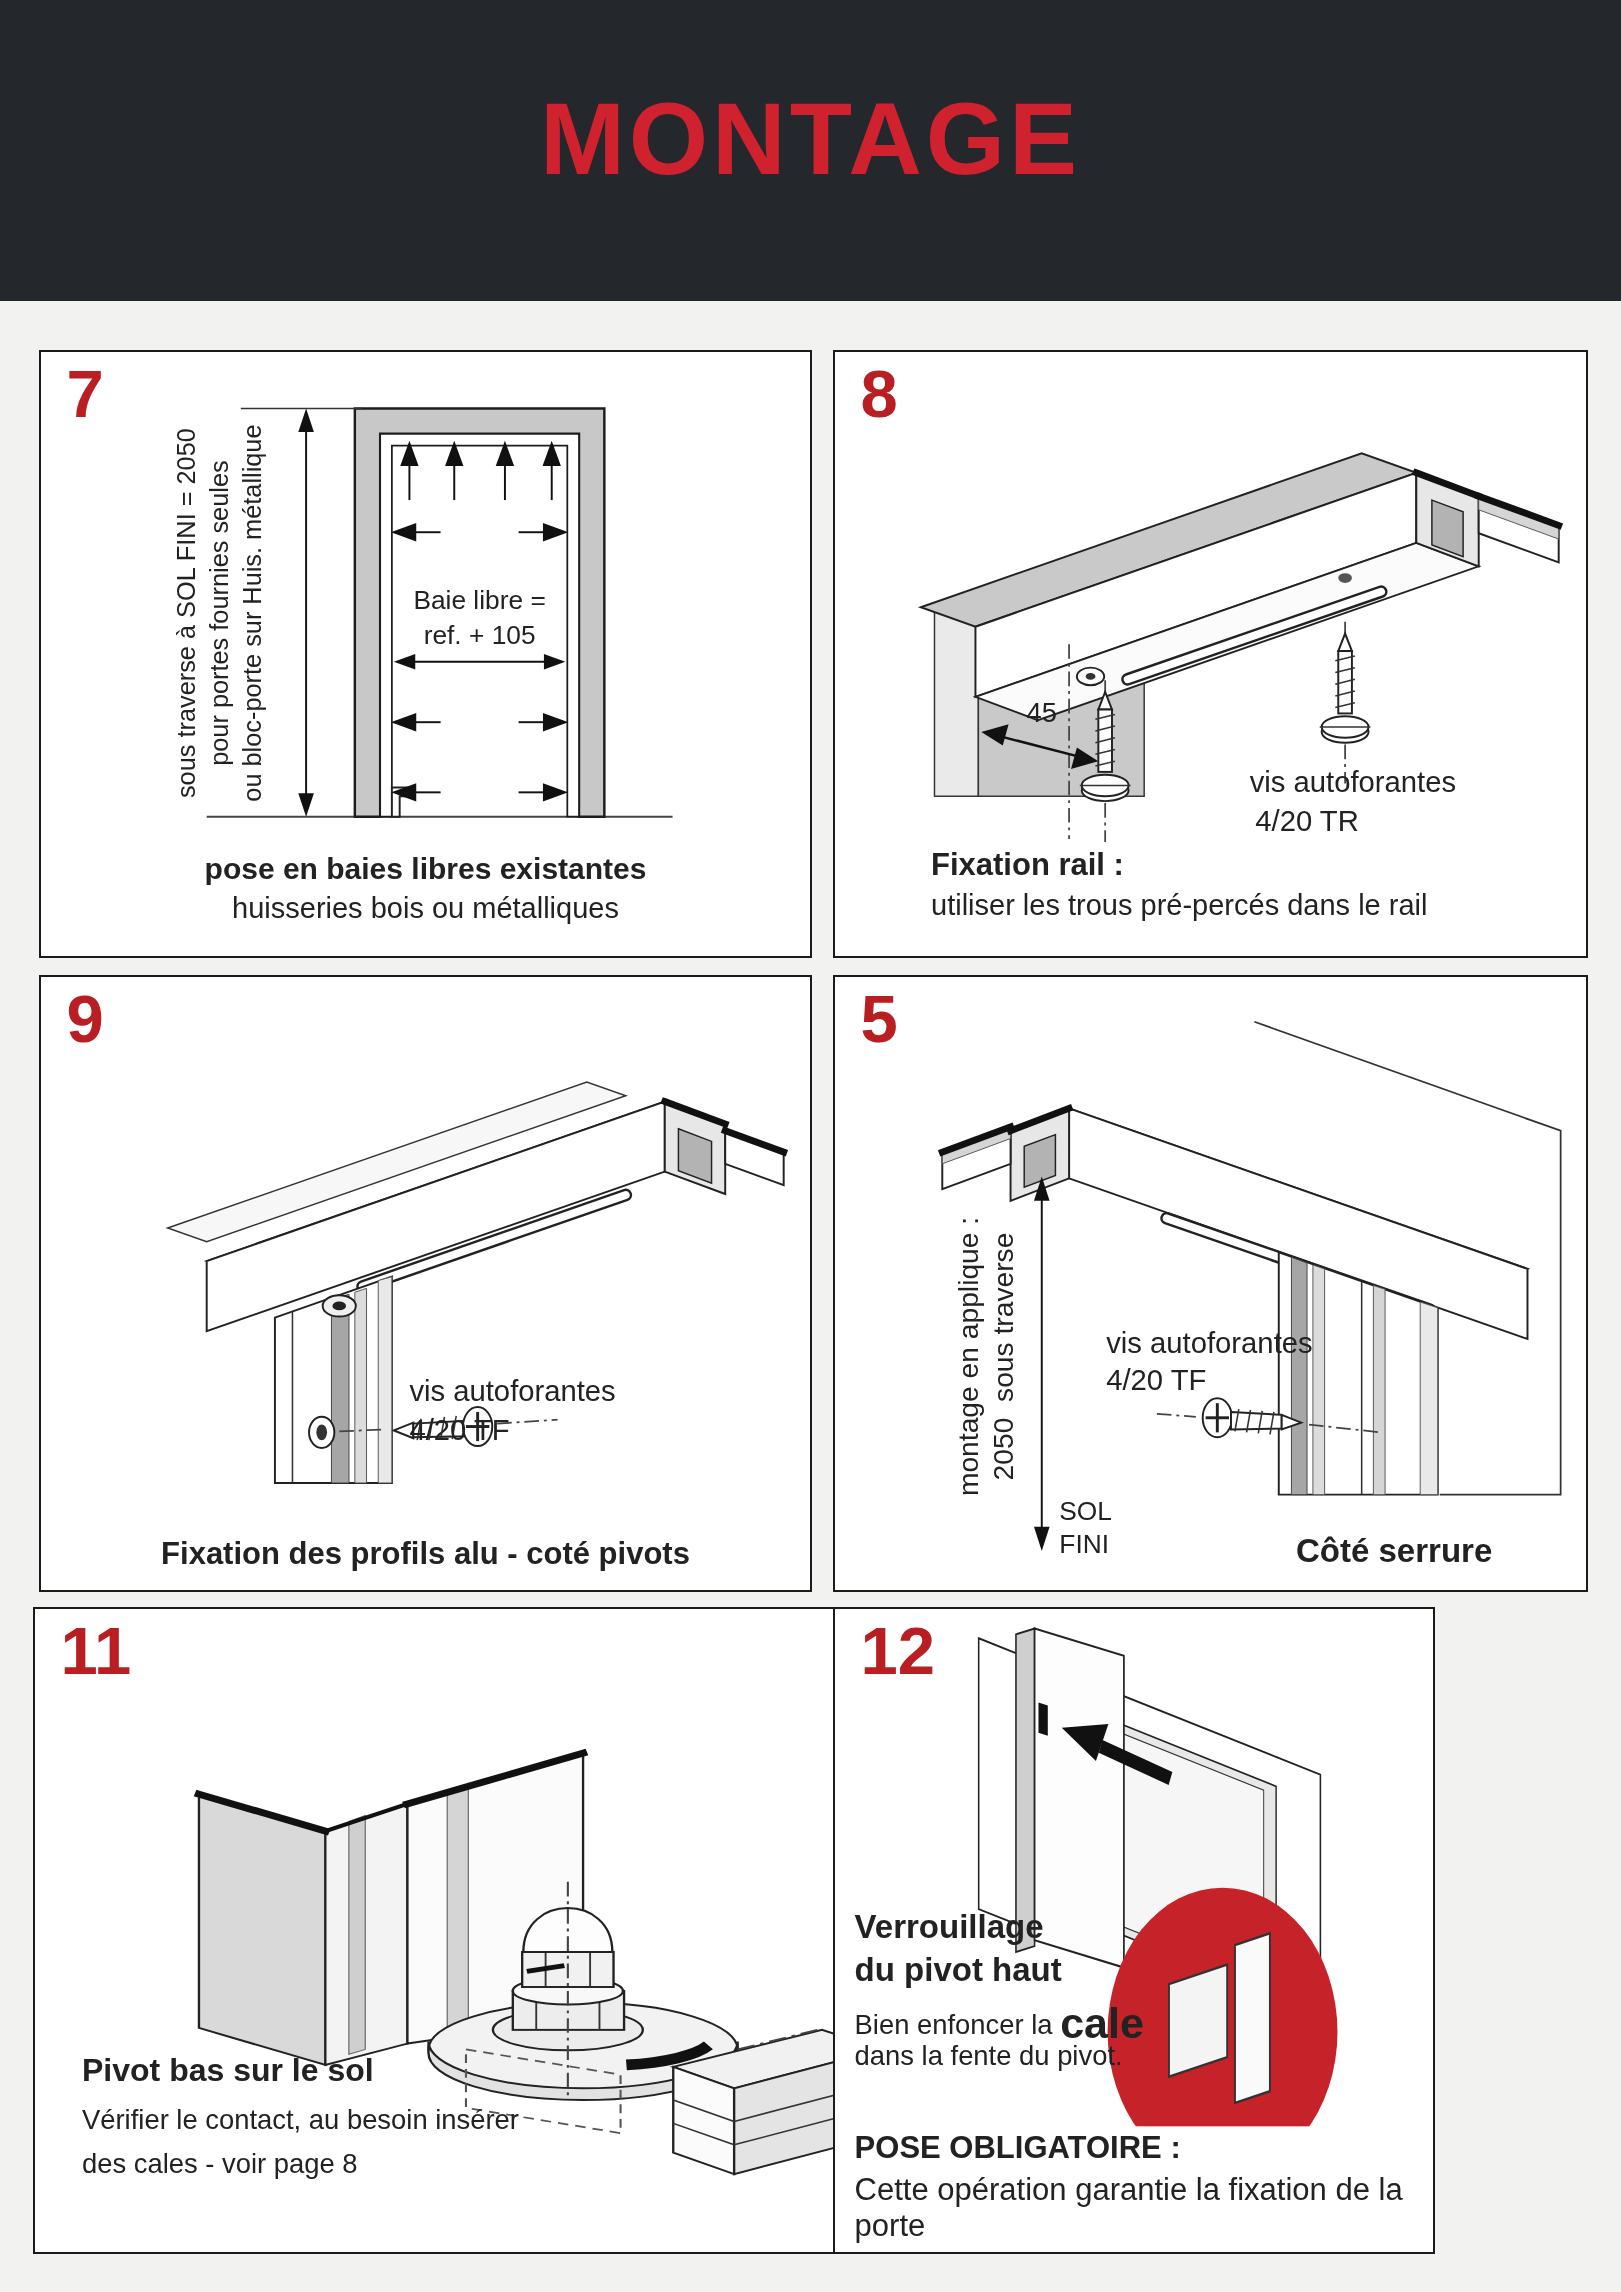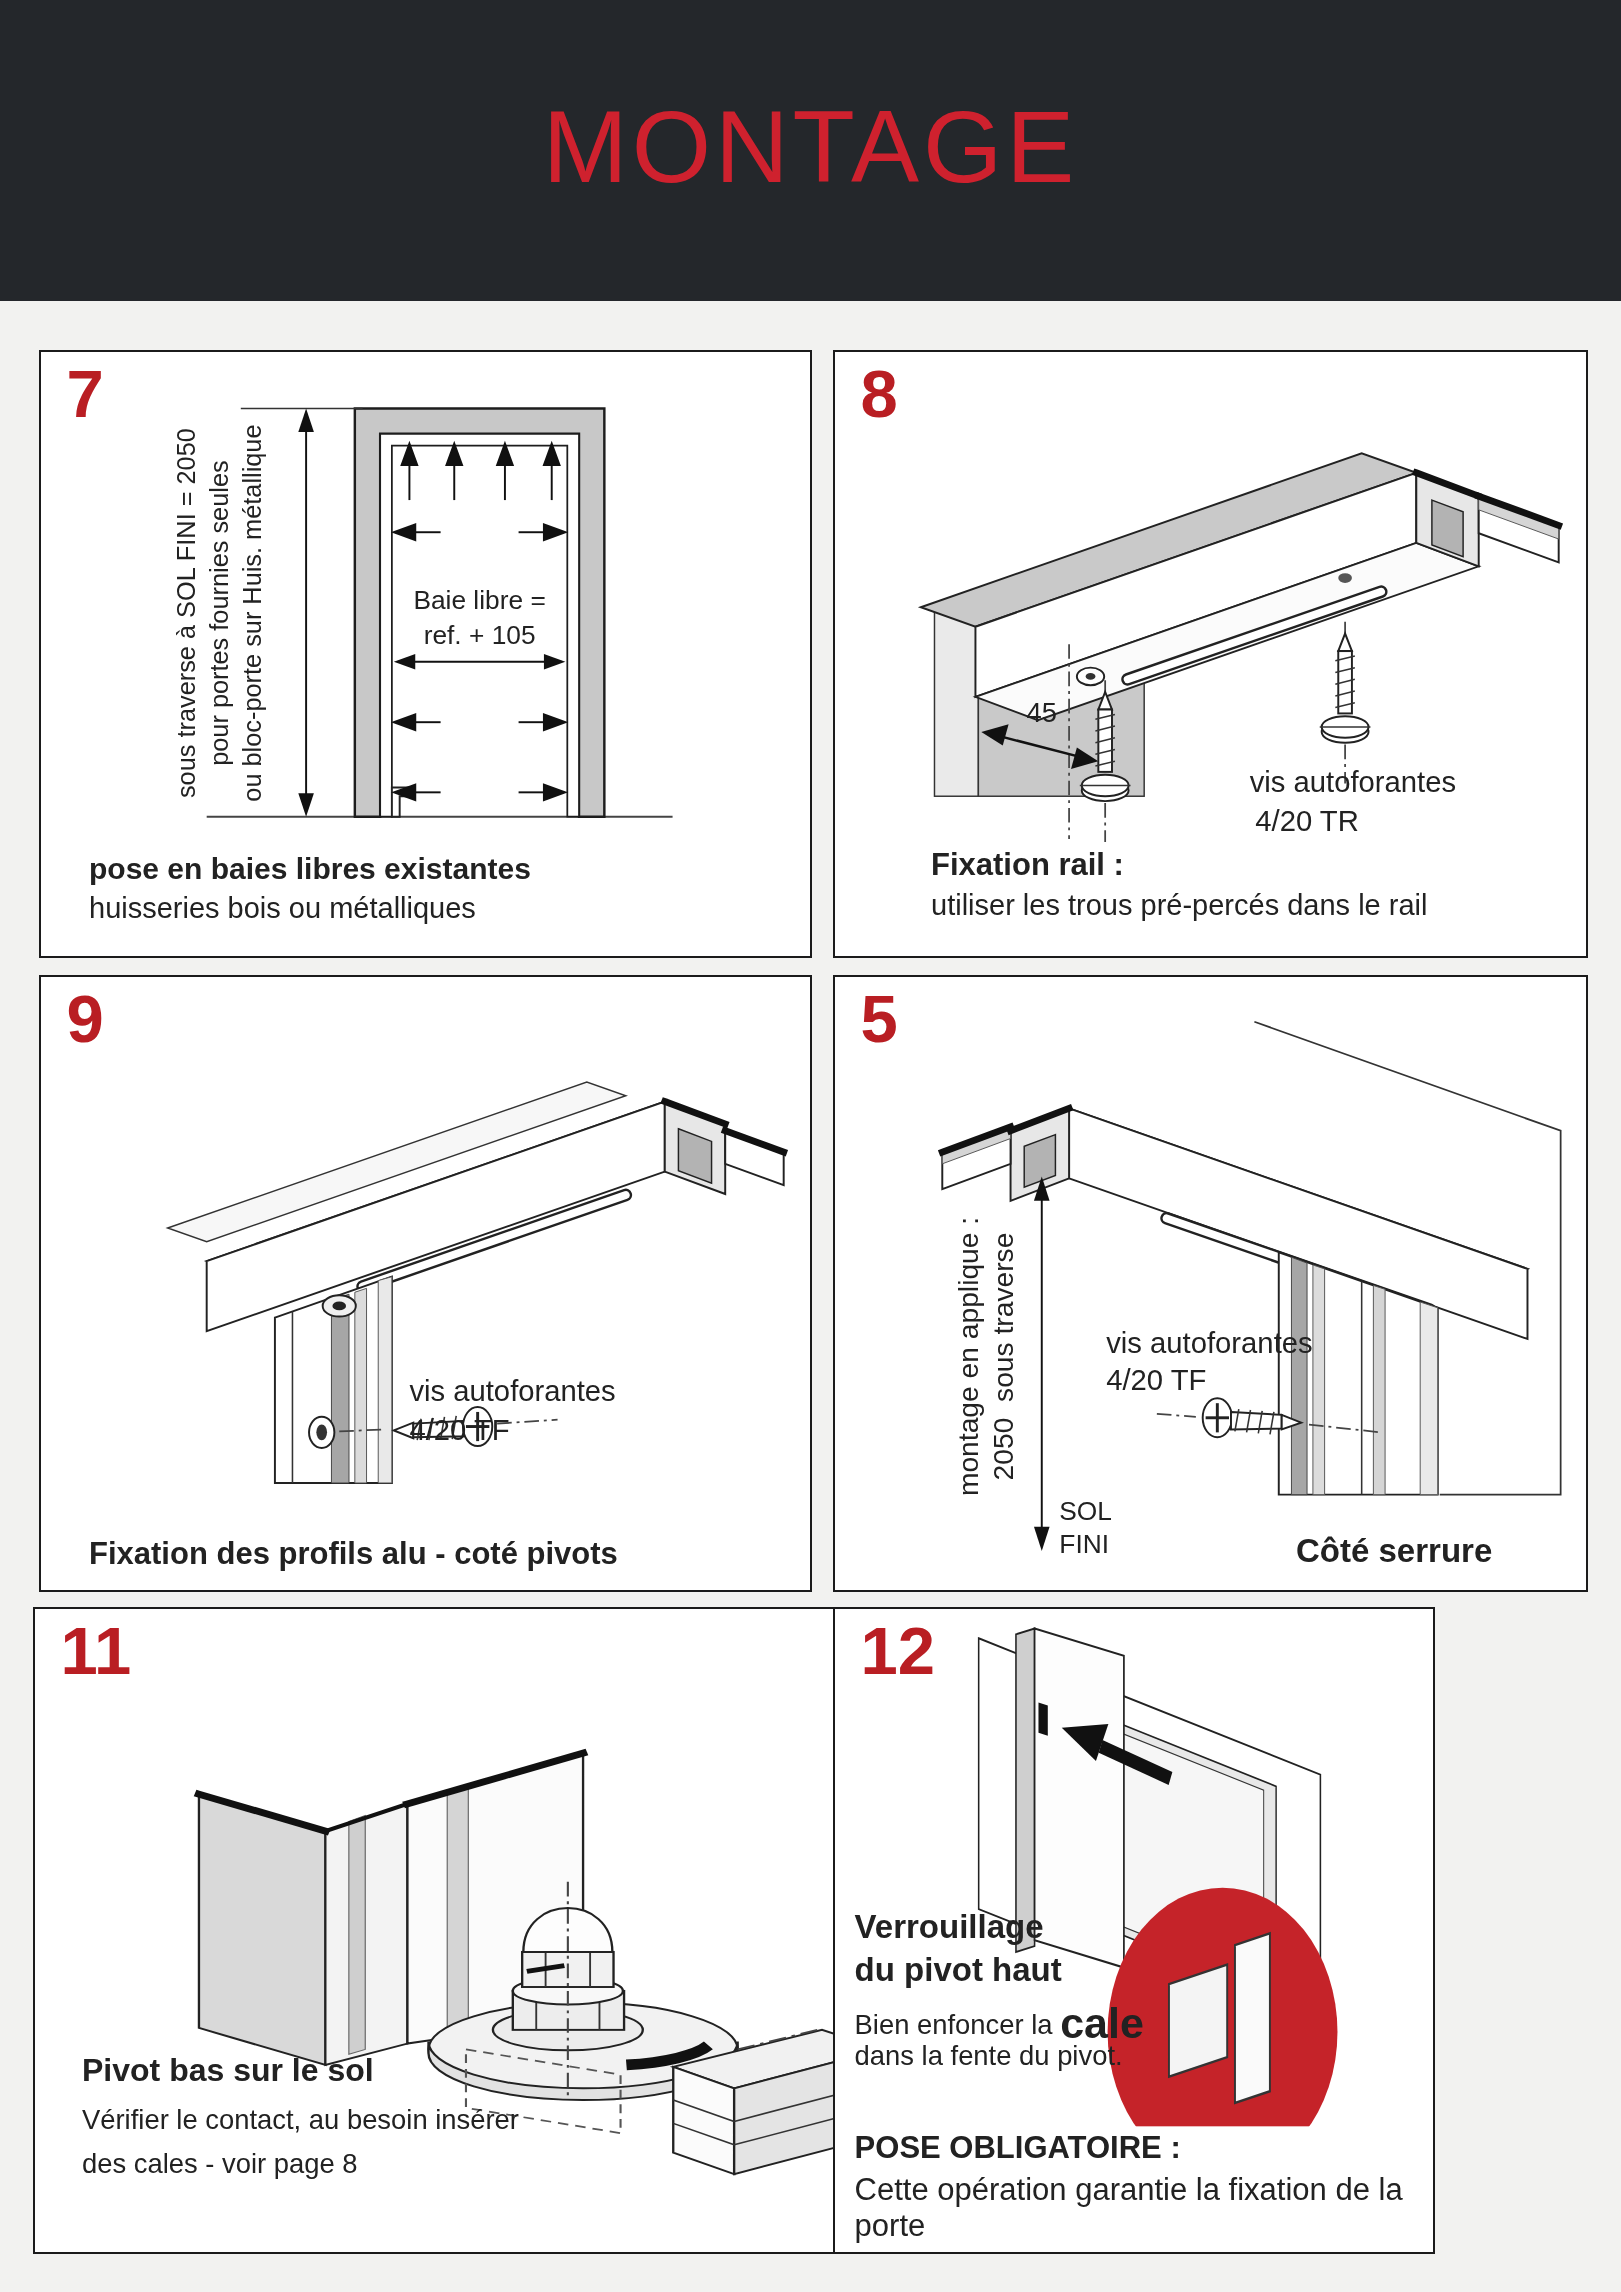--- a/index.html
+++ b/index.html
@@ -7,22 +7,22 @@
     width:1621px;height:2293px;position:relative;
     background:#f2f2f0;
     font-family:"Liberation Sans",sans-serif;
     color:#1f1f1f;overflow:hidden;
   }
   .header{
     position:absolute;left:0;top:0;width:1621px;height:301px;
     background:#24272b;
   }
   .header h1{
-    margin:8px;text-align:center;line-height:279px;
-    font-size:102px;font-weight:400;letter-spacing:3.9px;
+    margin:0;text-align:center;line-height:279px;
+    font-size:102px;font-weight:700;letter-spacing:3.9px;
     color:#cf212e;
   }
   .panel{
     position:absolute;background:#ffffff;
     border:2.9px solid #1b1b1b;box-sizing:border-box;
   }
   #p7 {left:39px; top:350px; width:773px; height:608px;}
   #p8 {left:833px;top:350px; width:755px; height:608px;}
   #p9 {left:39px; top:975px; width:773px; height:617px;}
   #p10{left:833px;top:975px; width:755px; height:617px;}
@@ -34,21 +34,21 @@
   }
   .panel svg{position:absolute;left:0;top:0;width:100%;height:100%;}
   svg text{fill:#222;font-family:"Liberation Sans",sans-serif;}
   .t26{font-size:26px;}
   .t27{font-size:27px;}
   .t28{font-size:28px;}
   .t29{font-size:29px;}
   .t30{font-size:30px;}
   .cap{position:absolute;z-index:6;font-size:29px;color:#222;}
   .cap b,.bold{font-weight:bold;}
-  .center{left:12px;width:100%;padding-left:36px;}
+  .center{left:0;width:100%;text-align:center;}
   .thin{fill:none;stroke:#333;stroke-width:1.6;}
   .dash{fill:none;stroke:#444;stroke-width:1.8;stroke-dasharray:15 5 3 5;}
   .dashed{fill:none;stroke:#555;stroke-width:1.8;stroke-dasharray:9 6;}
   .blk{fill:#111;}
   .w{fill:#ffffff;stroke:#222;stroke-width:2;}
   .w2{fill:#fbfbfb;stroke:#222;stroke-width:2;}
   .g1{fill:#c9c9c9;stroke:#222;stroke-width:2;}
   .g2{fill:#e7e7e7;stroke:#222;stroke-width:2;}
   .g3{fill:#b3b3b3;stroke:#222;stroke-width:1.5;}
   .g4{fill:#d5d5d5;stroke:#555;stroke-width:1;}

